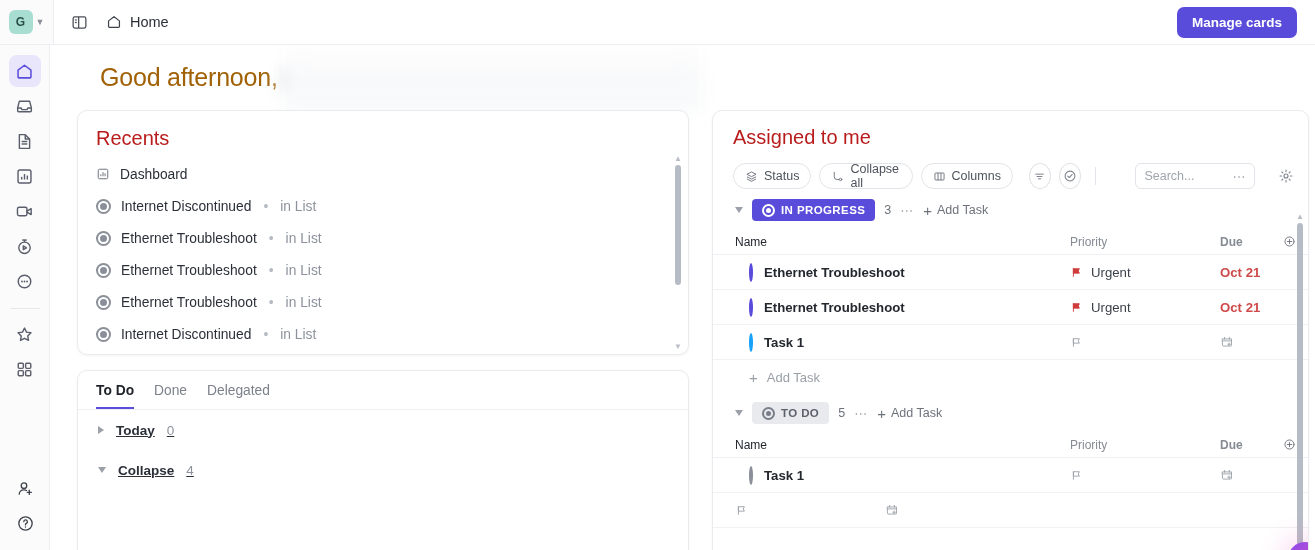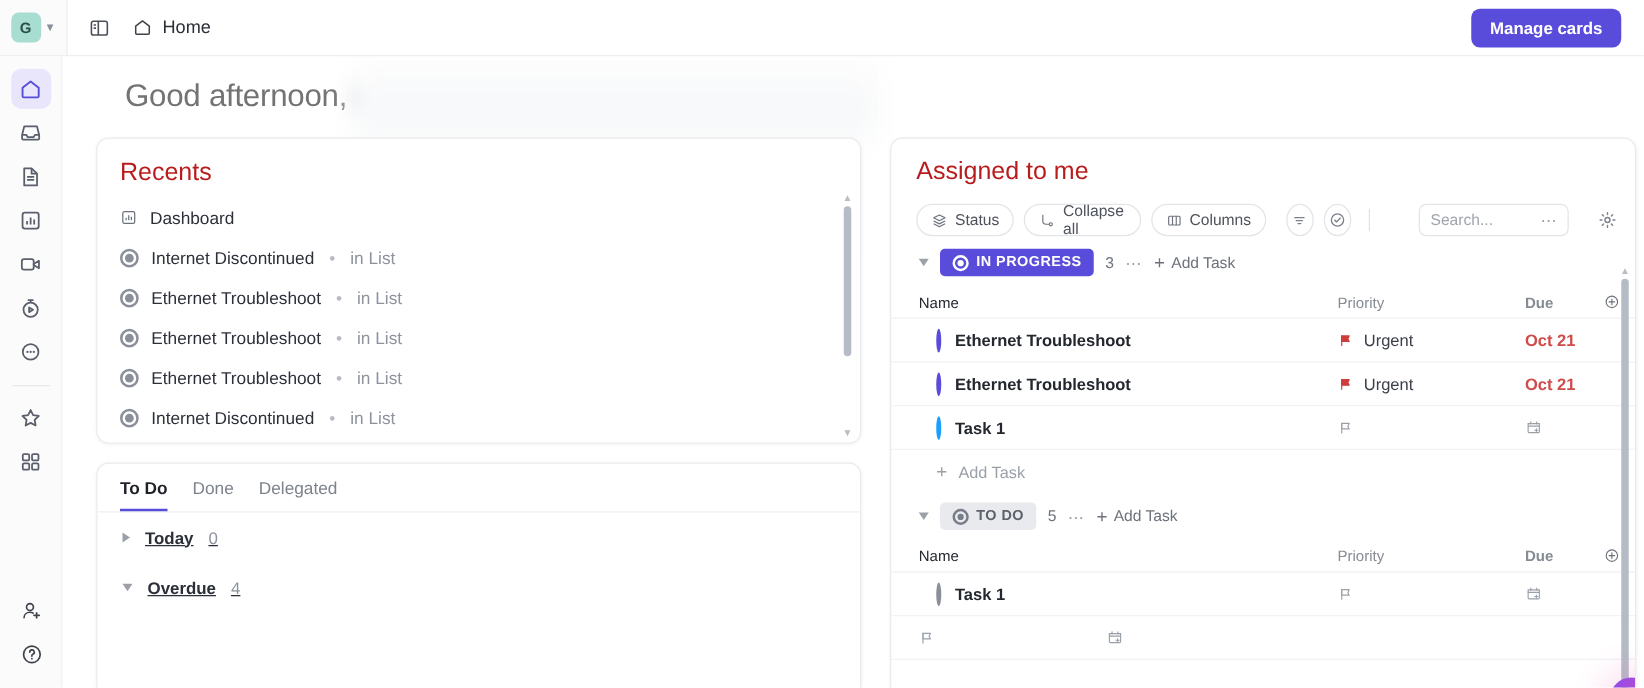--- a/index.html
+++ b/index.html
@@ -72,21 +72,21 @@
 
   
   .main {
     position: absolute; top: 45px; left: 50px;
     width: 1265px; height: 505px;
     background: #ffffff;
     overflow: hidden;
   }
   .greeting {
     position: absolute; left: 50px; top: 18px;
-    font-size: 25px; font-weight: 400; color: #737373;
+    font-size: 25px; font-weight: 400; color: #a16207;
     letter-spacing: -0.2px;
     white-space: nowrap;
   }
   .blurname {
     display: inline-block; vertical-align: middle;
     width: 82px; height: 20px; margin-left: 4px;
     background: #d9dbdf; border-radius: 4px;
     filter: blur(7px); opacity: .85;
   }
   .blur-overlay {
@@ -458,21 +458,21 @@
         <div class="mw-tab">Delegated</div>
       </div>
     <div id="mywork-groups">
         <div class="mw-group">
           <span class="tri tri-right"></span>
           <span>Today</span>
           <span class="mw-count">0</span>
         </div>
         <div class="mw-group">
           <span class="tri tri-down"></span>
-          <span>Overdue</span>
+          <span>Collapse</span>
           <span class="mw-count">4</span>
         </div>
       </div>
   </div>
 
   <div class="card" id="assigned-card">
     <div class="as-head">
       <span class="card-title">Assigned to me</span>
     </div>
 

